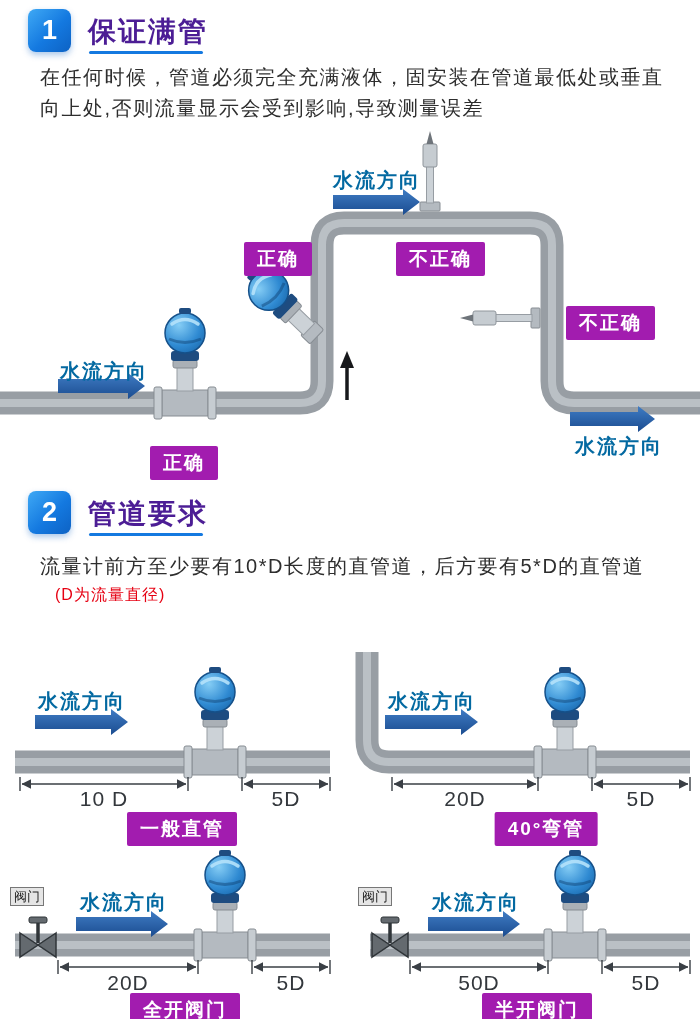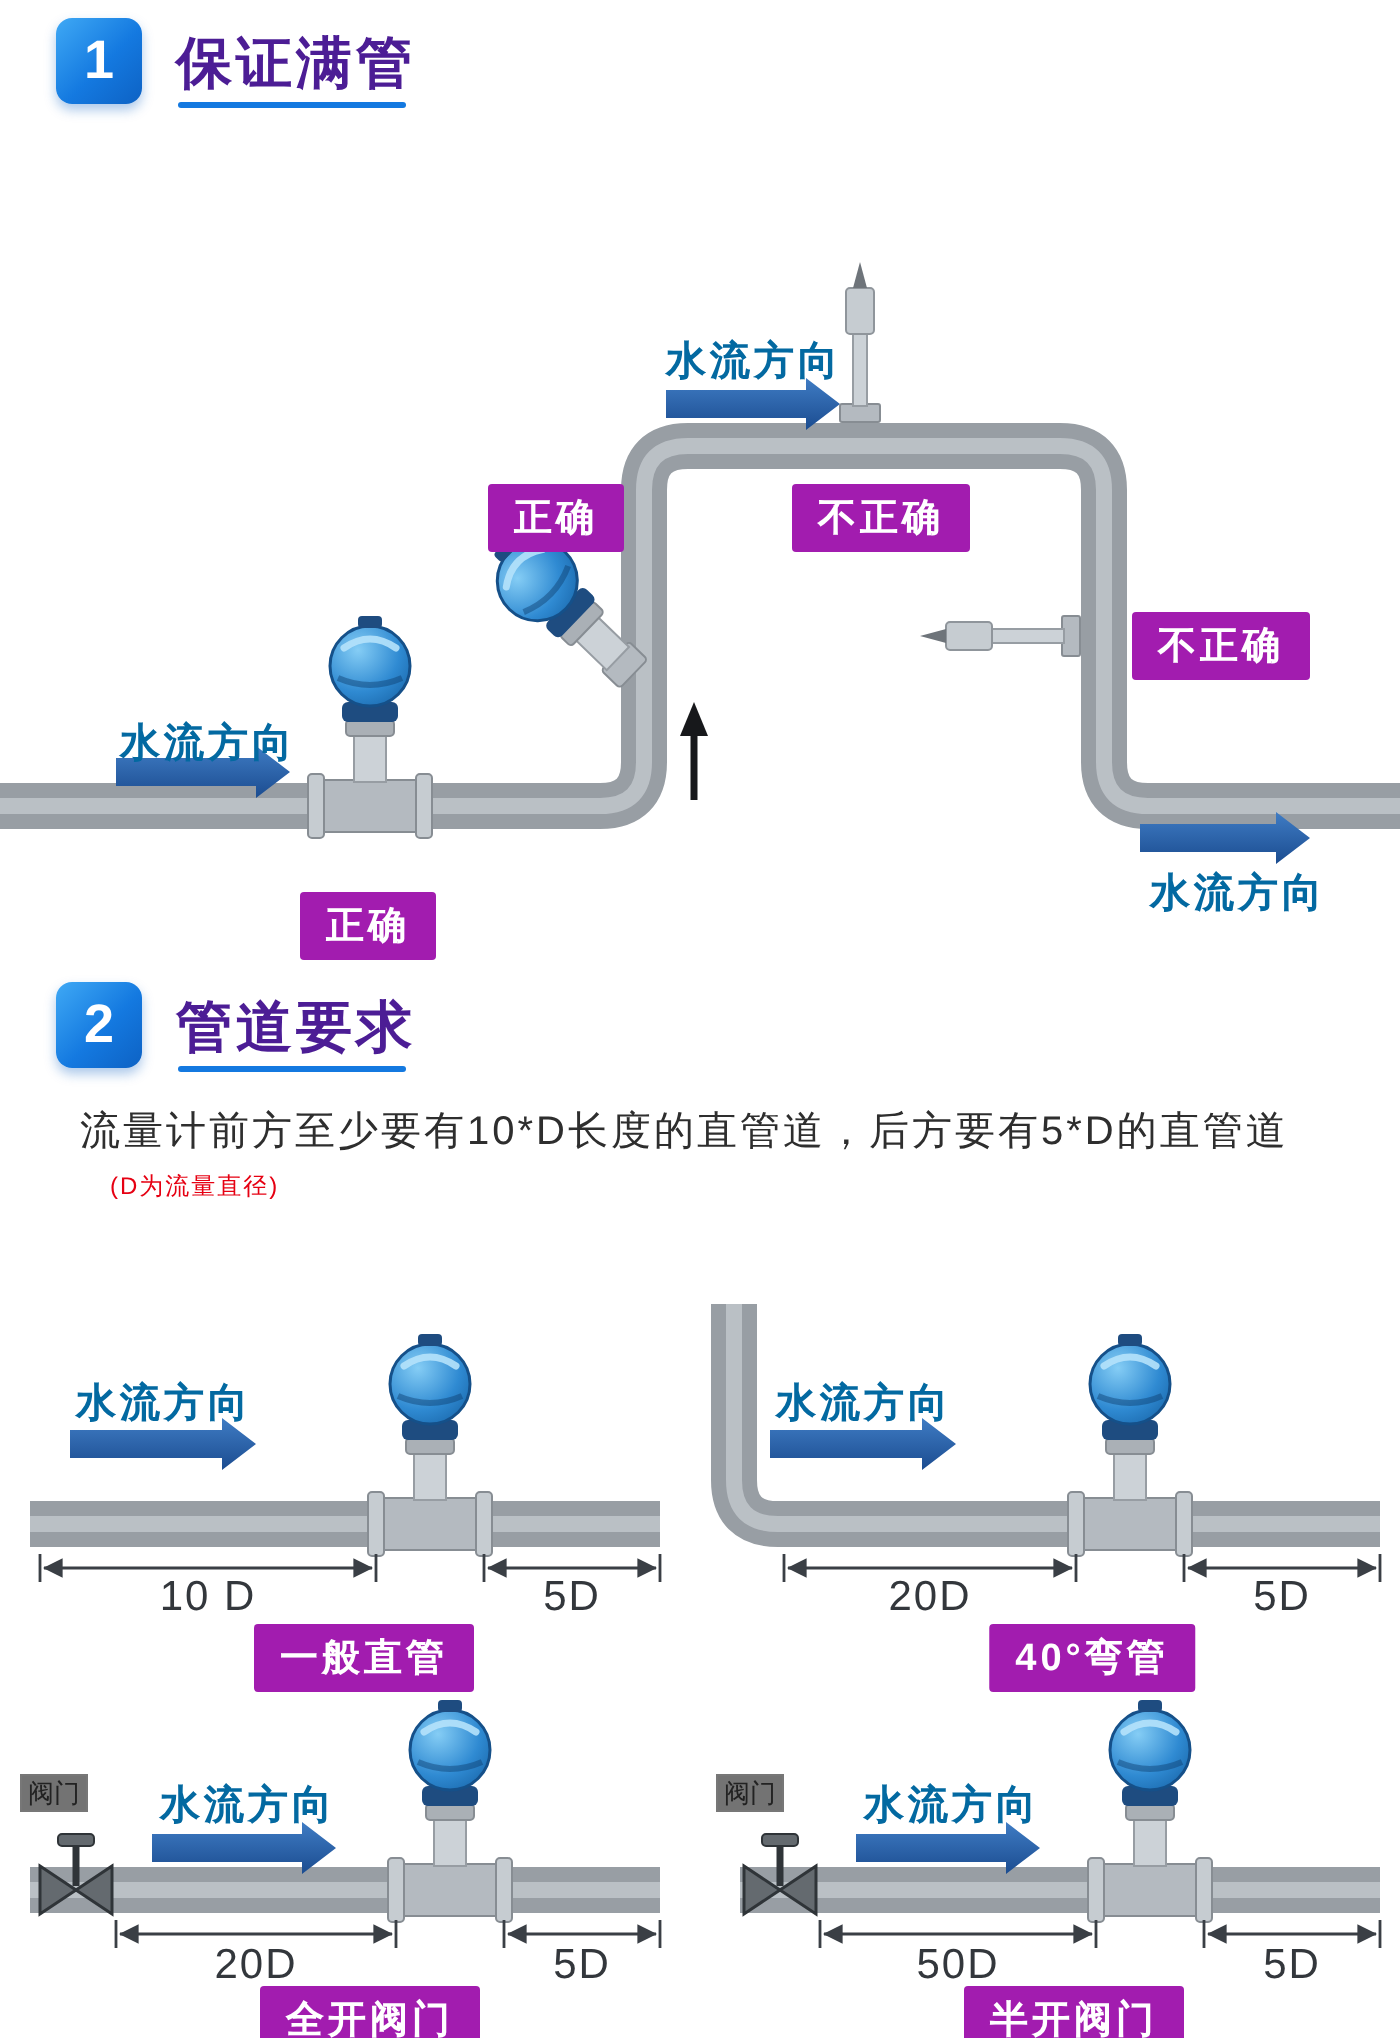--- a/index.html
+++ b/index.html
@@ -6,40 +6,41 @@
   .page{position:relative;width:700px;height:1019px;background:#ffffff;overflow:hidden;
         font-family:"Liberation Sans","DejaVu Sans",sans-serif;}
   .abs{position:absolute;}
   .num-box{width:43px;height:43px;border-radius:8px;
         background:linear-gradient(135deg,#3fa9f5 0%,#1479e0 55%,#0d62c4 100%);
         box-shadow:0 3px 6px rgba(13,98,196,.35);
         color:#fff;font-size:27px;font-weight:bold;display:flex;align-items:center;justify-content:center;}
   .sec-title{font-size:28px;font-weight:bold;color:#4c1d95;letter-spacing:2px;white-space:nowrap;}
   .title-line{height:3px;background:#1479e0;border-radius:2px;}
   .body-text{font-size:20px;line-height:31px;color:#2e2e2e;letter-spacing:1.5px;}
-  .note-red{font-size:12px;color:#e60012;letter-spacing:1px;}
+  .note-red{font-size:16px;color:#e60012;letter-spacing:1px;}
   .flow-label{font-size:20px;font-weight:bold;color:#0369a1;letter-spacing:2px;white-space:nowrap;}
   .badge{background:#a21caf;color:#ffffff;font-size:19px;font-weight:bold;letter-spacing:2px;
         padding:4px 13px;border-radius:2px;white-space:nowrap;}
   .centered{transform:translateX(-50%);}
   .dim-label{font-size:21px;font-weight:normal;color:#33373c;letter-spacing:1px;white-space:nowrap;}
-  .valve-label{font-size:13px;color:#222;border:1px solid #777;background:#737373;padding:0 3px;line-height:17px;white-space:nowrap;}
+  .valve-label{font-size:13px;color:#222;border:1px solid #777;background:#e5e5e5;padding:0 3px;line-height:17px;white-space:nowrap;}
   .pipe{fill:none;stroke:#989ea4;stroke-width:23;}
   .pipe-hl{fill:none;stroke:#c6cbd0;stroke-width:8;opacity:.75;}
   .arrow{fill:url(#arrowG);}
   .dim line,.dim path{stroke:#3a3f45;stroke-width:1.4;fill:none;}
 </style>
 </head>
 <body>
 
 <div class="page">
 
   <div class="abs num-box" style="left:28px;top:9px;">1</div>
   <div class="abs sec-title" style="left:88px;top:13px;">保证满管</div>
   <div class="abs title-line" style="left:89px;top:51px;width:114px;"></div>
+  <div class="abs body-text" style="left:40px;top:62px;width:634px;">在任何时候，管道必须完全充满液体，固安装在管道最低处或垂直向上处,否则流量显示会受到影响,导致测量误差</div>
 
   <svg class="abs" style="left:0;top:128px;" width="700" height="360" viewBox="0 0 700 360">
     <defs>
       <radialGradient id="headG" cx="0.35" cy="0.3" r="0.95">
         <stop offset="0" stop-color="#85cdf5"></stop>
         <stop offset="0.55" stop-color="#2f8ad2"></stop>
         <stop offset="1" stop-color="#135c9e"></stop>
       </radialGradient>
       <linearGradient id="arrowG" x1="0" y1="0" x2="0" y2="1">
         <stop offset="0" stop-color="#3f7cc4"></stop>

